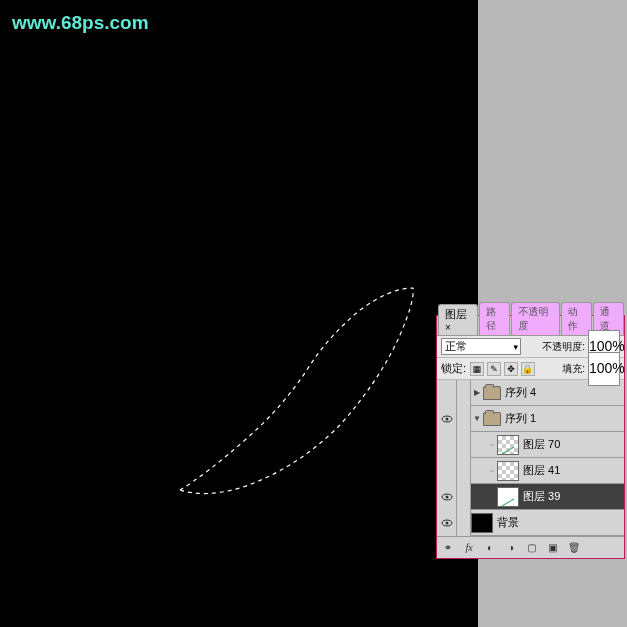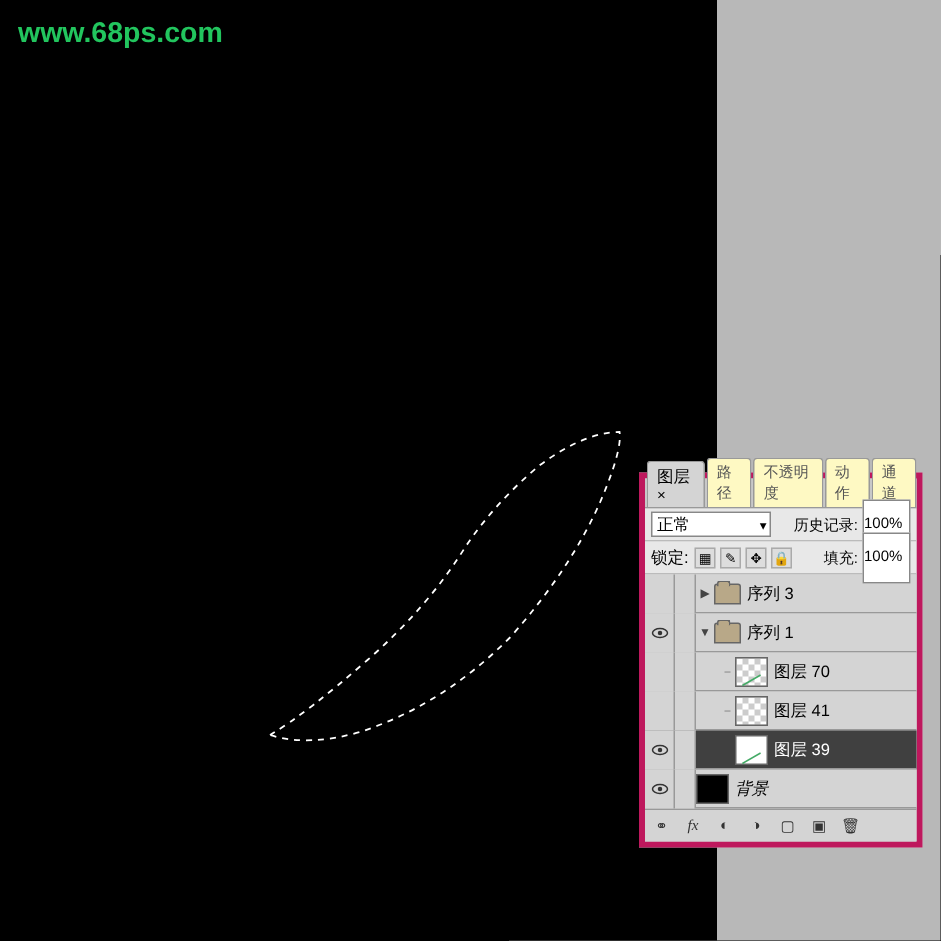--- a/index.html
+++ b/index.html
@@ -1,29 +1,29 @@
 <!DOCTYPE html>
 <html><head>
 <meta charset="utf-8">
 <style>
 *{margin:0;padding:0;box-sizing:border-box;font-family:"Microsoft YaHei",SimSun,sans-serif;font-size:11px}
 body{background:#b8b8b8;width:627px;height:627px;position:relative;overflow:hidden}
 .canvas{position:absolute;left:0;top:0;width:478px;height:627px;background:#000}
-.watermark{position:absolute;left:12px;top:12px;color:#22c55e;font-size:19px;font-weight:bold;font-family:Arial,sans-serif}
+.watermark{position:absolute;left:12px;top:12px;color:#5eead4;font-size:19px;font-weight:bold;font-family:Arial,sans-serif}
 .selection{position:absolute;left:165px;top:280px;width:260px;height:230px}
 .selection svg{width:100%;height:100%}
-.panel{position:absolute;right:12px;top:315px;width:189px;background:#d4d4d4;border:4px solid #be185d}
+.panel{position:absolute;right:2px;top:315px;width:189px;background:#d4d4d4;border:1px solid #be185d}
 .tabs{display:flex;background:#c8c8c8;height:20px;border-bottom:1px solid #999;align-items:flex-end}
 .tab{padding:2px 6px;background:#d4d4d4;border:1px solid #999;border-bottom:none;border-radius:3px 3px 0 0;margin-left:1px;cursor:pointer;font-size:10px}
-.tab.inactive{background:#fef9c3;color:#555}
+.tab.inactive{background:#f0abfc;color:#555}
 .row{display:flex;align-items:center;padding:2px 4px;background:#e8e8e8;border-bottom:1px solid #bbb;height:22px}
 .blendmode{width:80px;height:17px;background:#fff;border:1px solid #888;font-size:11px;padding-left:3px;display:flex;align-items:center;justify-content:space-between}
 .blendmode::after{content:"▾";font-size:9px;margin-right:2px}
 .opacity-label{margin-left:auto;margin-right:3px;font-size:10px}
-.opacity-val{width:32px;height:34px;background:#fff;border:1px solid #888;text-align:center;line-height:15px;font-size:10px;display:flex;align-items:center}
+.opacity-val{width:32px;height:34px;background:#fff;border:1px solid #888;text-align:center;line-height:15px;font-size:14px;display:flex;align-items:center}
 .lock-row{font-size:10px}
 .lock-icons{display:flex;gap:3px;margin-left:4px}
 .lock-ic{width:14px;height:14px;border:1px solid #aaa;background:#ddd;display:flex;align-items:center;justify-content:center;font-size:9px}
 .layers{background:#c8c8c8}
 .layer{display:flex;align-items:center;height:26px;border-bottom:1px solid #999;background:#d4d4d4}
 .layer.selected{background:#404040;color:#fff}
 .eye{width:20px;height:26px;border-right:1px solid #999;display:flex;align-items:center;justify-content:center;background:#d4d4d4}
 .eye svg{width:12px;height:12px}
 .lock-col{width:14px;height:26px;border-right:1px solid #999;background:#d4d4d4}
 .arrow{width:12px;display:flex;align-items:center;justify-content:center;font-size:8px;color:#444}
@@ -56,21 +56,21 @@
   <div class="tabs">
     <div class="tab"><span>图层</span> ×</div>
     <div class="tab inactive">路径</div>
     <div class="tab inactive">不透明度</div>
     <div class="tab inactive">动作</div>
     <div class="tab inactive">通道</div>
   </div>
 
   <div class="row">
     <div class="blendmode">正常</div>
-    <span class="opacity-label">历史记录:</span>
+    <span class="opacity-label">不透明度:</span>
     <div class="opacity-val">100%</div>
   </div>
 
   <div class="row lock-row">
     <span>锁定:</span>
     <div class="lock-icons">
       <div class="lock-ic">▦</div>
       <div class="lock-ic">✎</div>
       <div class="lock-ic">✥</div>
       <div class="lock-ic">🔒</div>
@@ -79,21 +79,21 @@
     <div class="opacity-val">100%</div>
   </div>
 
   <div class="layers">
 
     <div class="layer">
       <div class="eye"></div>
       <div class="lock-col"></div>
       <div class="arrow">▶</div>
       <div class="folder-ic"></div>
-      <span class="layer-name">序列 3</span>
+      <span class="layer-name">序列 4</span>
     </div>
 
     <div class="layer">
       <div class="eye">
         <svg viewBox="0 0 12 12">
             <ellipse cx="6" cy="6" rx="5" ry="3" fill="none" stroke="#333"></ellipse>
             <circle cx="6" cy="6" r="1.5" fill="#333"></circle>
           </svg>
       </div>
       <div class="lock-col"></div>
@@ -140,21 +140,21 @@
 
     <div class="layer">
       <div class="eye">
         <svg viewBox="0 0 12 12">
             <ellipse cx="6" cy="6" rx="5" ry="3" fill="none" stroke="#333"></ellipse>
             <circle cx="6" cy="6" r="1.5" fill="#333"></circle>
           </svg>
       </div>
       <div class="lock-col"></div>
       <div class="thumb black"></div>
-      <span class="layer-name" style="font-style:italic">背景</span>
+      <span class="layer-name" style="">背景</span>
     </div>
 
   </div>
 
   <div class="bottom-bar">
     <div class="bb-ic">⚭</div>
     <div class="bb-ic" style="font-style:italic;font-family:serif">fx</div>
     <div class="bb-ic">◐</div>
     <div class="bb-ic">◑</div>
     <div class="bb-ic">▢</div>

